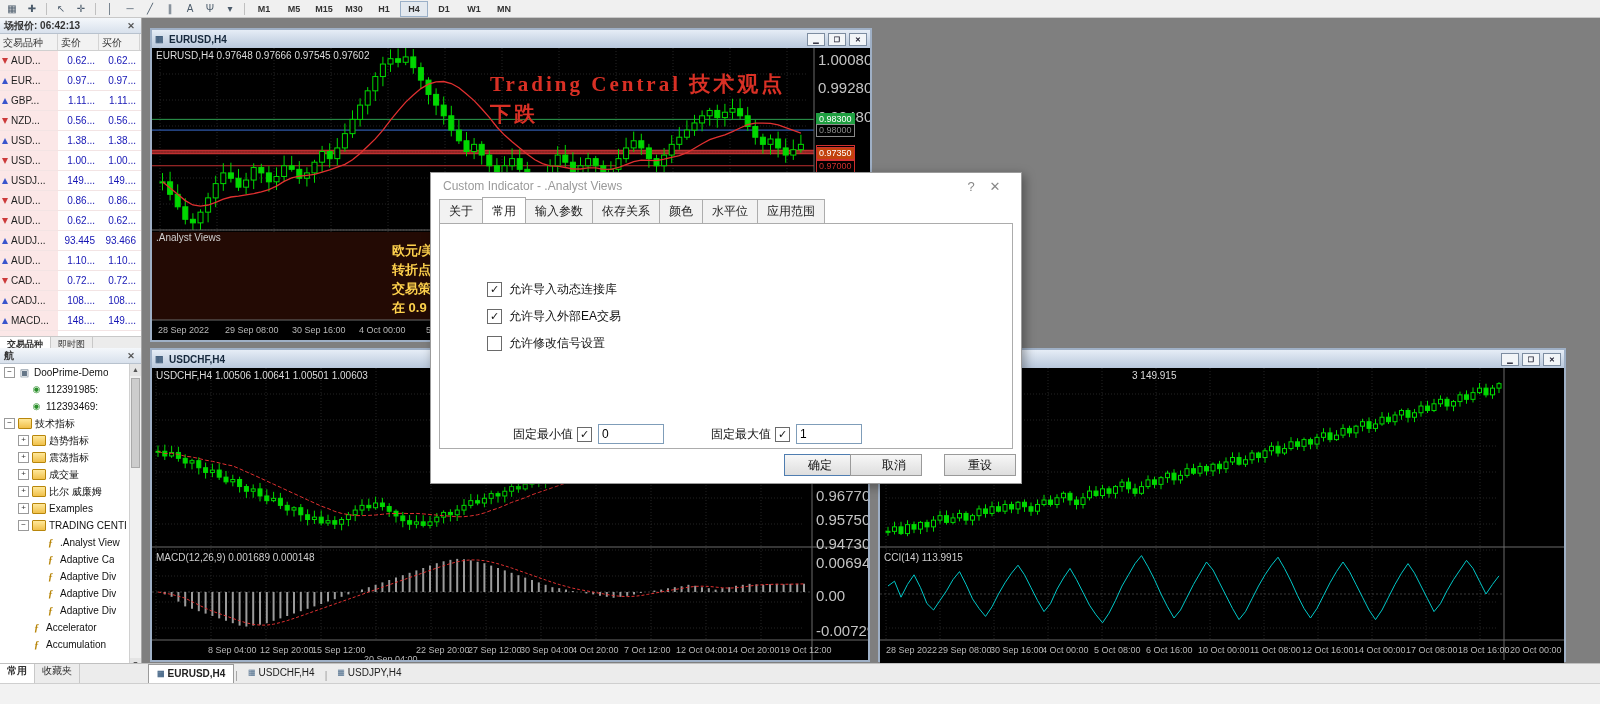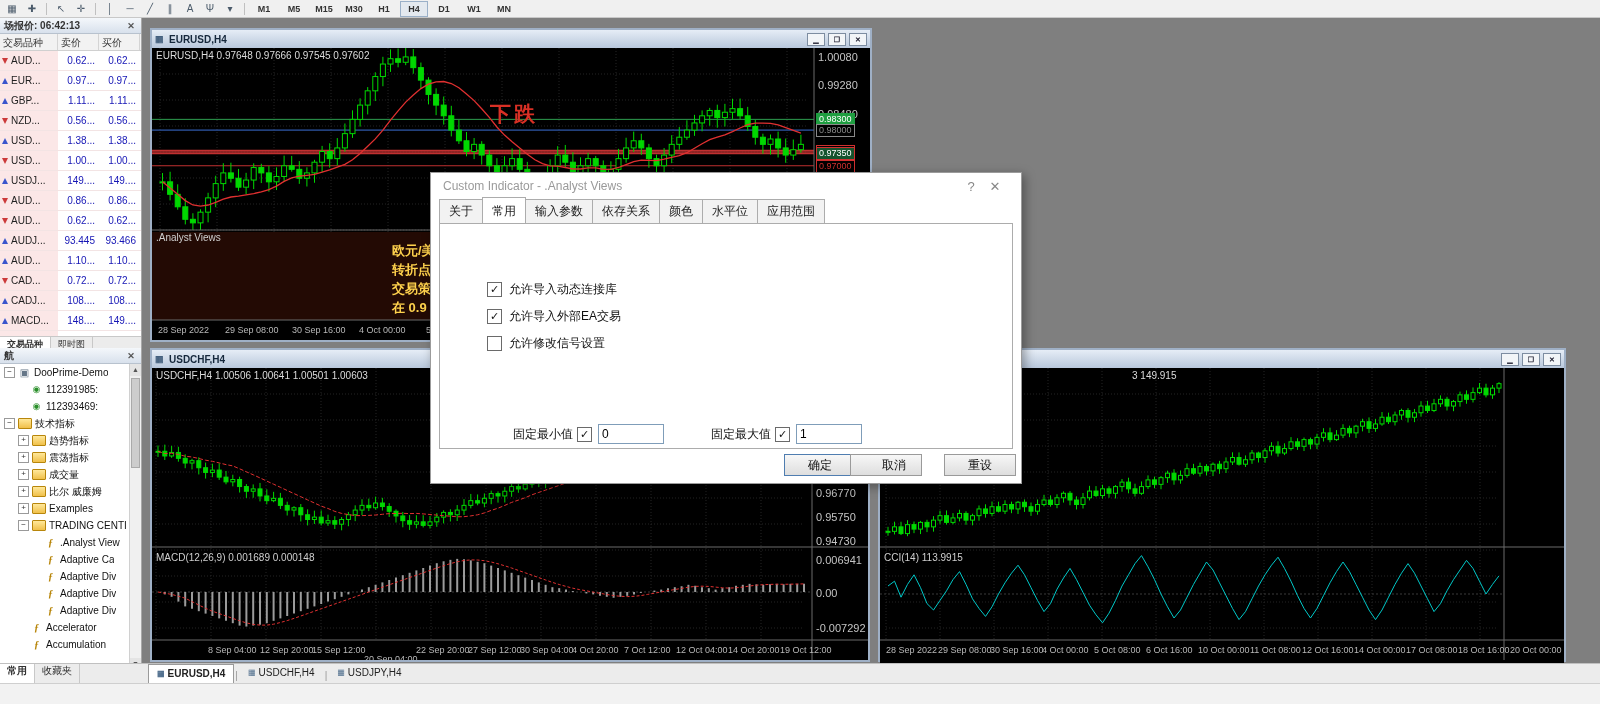--- a/index.html
+++ b/index.html
@@ -48,21 +48,21 @@
   .win{position:absolute;border:2px solid #9fb0c6;background:#000;box-sizing:border-box;}
   .win-title{height:18px;background:linear-gradient(#e6edf6,#b9c8dc);display:flex;align-items:center;font-size:10px;font-weight:bold;color:#16283c;padding:0 3px;}
   .win-ico{width:14px;color:#44607e;font-size:9px;}
   .win-btns{margin-left:auto;display:flex;gap:3px;}
   .wbtn{width:18px;height:13px;background:#f2f5f8;border:1px solid #7d8da1;font-size:7px;line-height:12px;text-align:center;color:#223;box-sizing:border-box;}
   .client{position:relative;background:#000;overflow:hidden;}
   .client svg{position:absolute;left:0;top:0;}
   .ov{position:absolute;left:0;top:0;right:0;bottom:0;pointer-events:none;}
   .info{position:absolute;left:4px;top:2px;font-size:10px;color:#dcdcdc;white-space:nowrap;}
   .indlb{position:absolute;left:4px;font-size:10px;color:#cfcfcf;white-space:nowrap;}
-  .ax{position:absolute;font-size:11px;color:#c4c4c4;white-space:nowrap;}
+  .ax{position:absolute;font-size:15px;color:#c4c4c4;white-space:nowrap;}
   .pmk{position:absolute;font-size:9px;line-height:11px;padding:0 2px;border:1px solid;background:#000;white-space:nowrap;}
   .tl{position:absolute;font-size:9px;color:#b8b8b8;white-space:nowrap;}
   .tc-line{position:absolute;font-family:"Liberation Serif",serif;font-weight:bold;color:#d93025;letter-spacing:3px;white-space:nowrap;}
   #tc1{left:338px;top:22px;font-size:21px;}
   #tc2{left:338px;top:52px;font-size:21px;}
   .ytxt{position:absolute;color:#ffd24d;font-size:13px;font-weight:bold;white-space:nowrap;}
   
   #left-tabbar{position:absolute;left:0;top:663px;width:142px;height:20px;background:#ececec;border-top:1px solid #c0c0c0;display:flex;font-size:10px;box-sizing:border-box;}
   #chart-tabbar{position:absolute;left:142px;top:663px;width:1458px;height:20px;background:#ececec;border-top:1px solid #c0c0c0;display:flex;align-items:flex-end;padding-left:6px;box-sizing:border-box;font-size:10px;}
   .ctab{padding:2px 8px;color:#222;line-height:14px;border:1px solid transparent;display:flex;align-items:center;gap:3px;}
@@ -571,29 +571,30 @@
           <rect x="638.8" y="101.70588235294079" width="5" height="5.3529411764708215" fill="#000000" stroke="#00d800" stroke-width="1"></rect>
           <line x1="648.9" y1="86.76080271983615" x2="648.9" y2="104.82662293782117" stroke="#00d800" stroke-width="1"></line>
           <rect x="646.4" y="96.35294117647041" width="5" height="5.352941176470381" fill="#000000" stroke="#00d800" stroke-width="1"></rect>
           <polyline points="10.5,133.8 18.1,140.1 25.7,146.3 33.3,152.6 40.9,157.0 48.5,158.2 56.1,157.0 63.7,154.3 71.3,151.1 78.9,149.0 86.5,148.1 94.1,146.8 101.7,145.6 109.3,143.8 116.9,141.7 124.5,138.1 132.1,133.4 139.7,129.8 147.3,128.2 154.9,127.3 162.5,126.4 170.1,124.2 177.7,121.8 185.3,119.1 192.9,116.3 200.5,111.8 208.1,105.4 215.7,98.3 223.3,90.9 230.9,82.1 238.5,72.1 246.1,62.9 253.7,54.1 261.3,47.1 268.9,40.6 276.5,36.1 284.1,33.8 291.7,33.5 299.3,35.5 306.9,39.7 314.5,45.9 322.1,52.6 329.7,60.7 337.3,69.3 344.9,79.0 352.5,87.1 360.1,93.7 367.7,99.9 375.3,106.2 382.9,111.8 390.5,115.7 398.1,117.8 405.7,118.1 413.3,119.5 420.9,121.0 428.5,121.0 436.1,119.8 443.7,119.8 451.3,121.3 458.9,121.3 466.5,119.5 474.1,116.6 481.7,113.6 489.3,112.1 496.9,112.4 504.5,112.7 512.1,111.2 519.7,109.4 527.3,107.7 534.9,104.7 542.5,100.2 550.1,95.8 557.7,91.7 565.3,89.2 572.9,86.8 580.5,83.6 588.1,80.0 595.7,76.7 603.3,75.2 610.9,75.2 618.5,75.4 626.1,76.9 633.7,79.6 641.3,82.4 648.9,85.2" fill="none" stroke="#e03030" stroke-width="1.3"></polyline>
           <line x1="662" y1="0" x2="662" y2="292" stroke="#6a6a6a" stroke-width="1"></line>
           <line x1="0" y1="182" x2="718" y2="182" stroke="#6a6a6a" stroke-width="1"></line>
           <line x1="0" y1="272" x2="718" y2="272" stroke="#6a6a6a" stroke-width="1"></line>
         </svg>
       <div class="ov" id="ov-eurusd">
         <span class="info">EURUSD,H4 0.97648 0.97666 0.97545 0.97602</span>
+        <span class="tc-line" id="tc1">Trading Central 技术观点</span>
         <span class="tc-line" id="tc2">下跌</span>
         <span class="indlb" style="top:184px;">.Analyst Views</span>
       <span class="ax" style="top: 2.85098px; left: 666px;">1.00080</span>
           <span class="ax" style="top: 31.4px; left: 666px;">0.99280</span>
           <span class="ax" style="top: 59.949px; left: 666px;">0.98480</span>
           <span class="pmk" style="top: 65.3725px; left: 664px; background: rgb(30, 158, 64); color: rgb(255, 255, 255); border-color: rgb(30, 158, 64);">0.98300</span>
           <span class="pmk" style="top: 76.0784px; left: 664px; color: rgb(138, 138, 138); border-color: rgb(138, 138, 138);">0.98000</span>
           <span class="pmk" style="top: 96.7765px; left: 664px; color: rgb(208, 48, 48); border-color: rgb(208, 48, 48);">0.97420</span>
-          <span class="pmk" style="top: 99.2745px; left: 664px; background: #14532d; color: rgb(255, 255, 255); border-color: rgb(208, 48, 48);">0.97350</span>
+          <span class="pmk" style="top: 99.2745px; left: 664px; background: #c2410c; color: rgb(255, 255, 255); border-color: rgb(208, 48, 48);">0.97350</span>
           <span class="pmk" style="top: 111.765px; left: 664px; color: rgb(208, 48, 48); border-color: rgb(208, 48, 48);">0.97000</span>
           <span class="tl" style="left: 6px; top: 277px;">28 Sep 2022</span>
           <span class="tl" style="left: 73px; top: 277px;">29 Sep 08:00</span>
           <span class="tl" style="left: 140px; top: 277px;">30 Sep 16:00</span>
           <span class="tl" style="left: 207px; top: 277px;">4 Oct 00:00</span>
           <span class="tl" style="left: 274px; top: 277px;">5 Oct 08:00</span>
           <span class="tl" style="left: 341px; top: 277px;">6 Oct 16:00</span>
           <span class="tl" style="left: 408px; top: 277px;">10 Oct 00:00</span>
           <span class="tl" style="left: 475px; top: 277px;">11 Oct 08:00</span>
           <span class="tl" style="left: 542px; top: 277px;">12 Oct 16:00</span>

